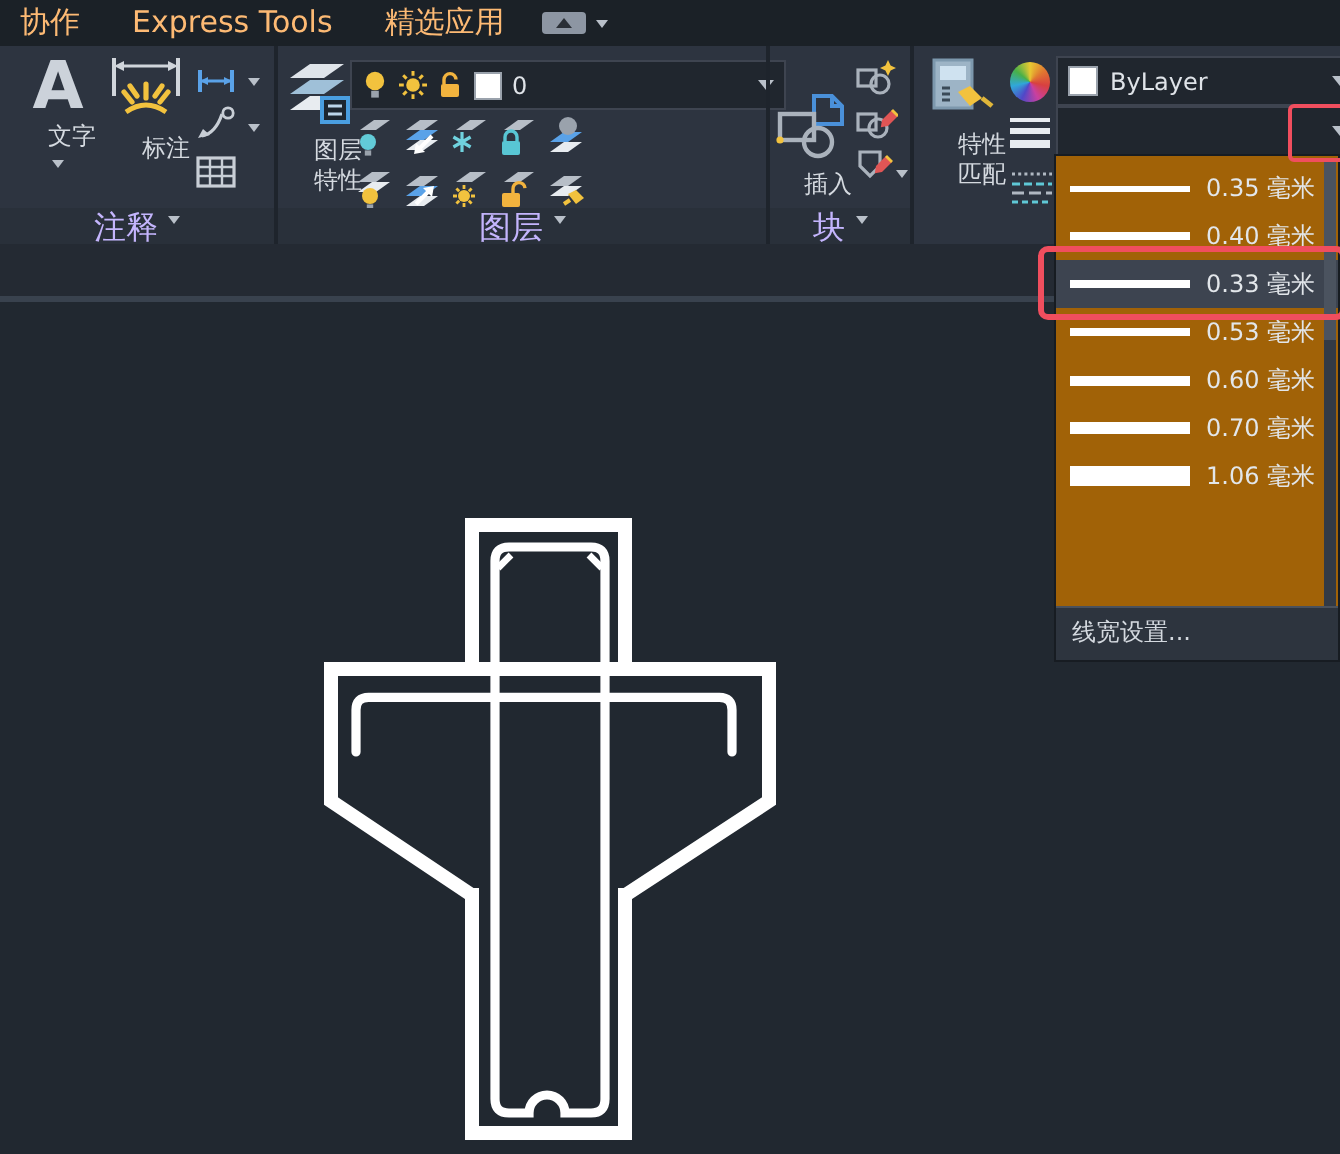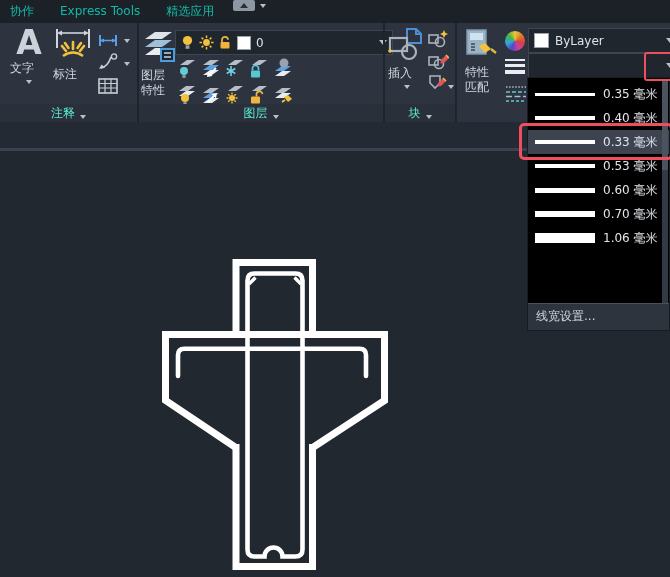--- a/index.html
+++ b/index.html
@@ -2,49 +2,49 @@
 <html style="--accent: #f04e5e;"><head>
 <meta charset="utf-8">
 <style>
   html,body{margin:0;padding:0;}
   body{width:670px;height:577px;overflow:hidden;position:relative;
        background:#212830;font-family:"DejaVu Sans",sans-serif;
        -webkit-font-smoothing:antialiased;}
   .abs{position:absolute;}
   
   .topbar{position:absolute;top:0;left:0;right:0;height:23px;background:#1b2127;
-          display:flex;align-items:flex-start;color:#14b8a6;font-size:12px;z-index:25;}
+          display:flex;align-items:center;color:#fdba74;font-size:15px;z-index:25;}
   .menu-item{padding:0 13px;line-height:23px;cursor:default;}
   .menu-item:first-child{padding-left:10px;}
   .ribbon-toggle{display:flex;align-items:center;margin-left:6px;gap:5px;}
   .toggle-btn{width:22px;height:11px;background:#8d96a3;border-radius:2px;
               display:flex;align-items:center;justify-content:center;}
   .tri-up{width:0;height:0;border:4px solid transparent;border-bottom:5px solid #2a2f36;margin-bottom:4px;}
   .tri-down{width:0;height:0;border:4px solid transparent;border-top:5px solid #b9c0c9;margin-top:4px;}
   .tri-down.sm{border-width:3.5px;border-top-width:4.5px;}
   
   .ribbon{position:absolute;top:23px;left:0;right:0;height:99px;background:#2d3440;z-index:20;}
   .panel{position:absolute;top:0;bottom:0;}
   .sep{position:absolute;top:0;bottom:0;width:2px;background:#1e242c;}
   .strip{position:absolute;left:0;right:0;bottom:0;height:18px;background:#29303a;
-         display:flex;align-items:flex-end;justify-content:center;gap:5px;
-         color:#5eead4;font-size:12px;}
-  .biglabel{color:#d5dae0;font-size:12px;text-align:left;line-height:15px;}
+         display:flex;align-items:flex-start;justify-content:center;gap:5px;
+         color:#c4b5fd;font-size:16px;}
+  .biglabel{color:#d5dae0;font-size:12px;text-align:right;line-height:15px;}
   .bigA{font-size:33px;font-weight:bold;color:#ccd2da;text-align:center;line-height:36px;}
   .combo{background:#20262e;border:1px solid #3e4450;display:flex;align-items:center;
          color:#dfe3e8;font-size:12px;}
   .combo .grow{flex:1;}
   .swatch{width:12px;height:12px;background:#ffffff;border:1px solid #9aa2ac;}
   
   .subbar{position:absolute;top:122px;left:0;right:0;height:26px;background:#242a33;z-index:4;}
   .hline{position:absolute;top:148px;left:0;right:0;height:3px;background:#39424e;z-index:4;}
   .canvas{position:absolute;top:151px;left:0;right:0;bottom:0;background:#212830;z-index:1;}
   .draw-svg{position:absolute;top:0;left:0;z-index:5;}
   
-  .lw-panel{position:absolute;left:527px;top:77px;width:143px;height:254px;background:#000000;
+  .lw-panel{position:absolute;left:527px;top:77px;width:143px;height:254px;background:#a16207;
             border:1px solid #171c22;box-sizing:border-box;z-index:30;overflow:hidden;}
   .lw-list{position:absolute;top:0;left:0;right:0;height:228px;overflow:hidden;}
   .lw-row{display:flex;align-items:center;height:24px;padding-left:7px;}
   .lw-row.hl{background:#3d4450;}
   .lw-bar{width:60px;background:#ffffff;flex:none;}
   .lw-label{margin-left:8px;color:#e2e6ea;font-size:12px;white-space:nowrap;}
   .lw-footer{position:absolute;left:0;right:0;bottom:0;height:26px;background:#2d343e;
              border-top:1px solid #4a515c;color:#d4d9df;font-size:12px;
              line-height:25px;padding-left:8px;}
   .lw-scroll{position:absolute;top:2px;right:1px;width:6px;height:224px;background:#333a45;}
@@ -243,21 +243,21 @@
         </svg>
     </div>
     <div class="strip">
       <span>图层</span>
       <span class="tri-down sm"></span>
     </div>
   </div>
   <div class="sep" style="left:383px;"></div>
 
   <div class="panel" style="left:385px;width:70px;">
-    <div class="abs" style="left:3px;top:3px;width:38px;">
+    <div class="abs" style="left:3px;top:22px;width:38px;">
       <svg width="36" height="36" viewBox="0 0 36 36">
         <path d="M19,3 h9 l5,5 v9 h-14 Z" fill="none" stroke="#4a90d9" stroke-width="2"></path>
         <path d="M28,3 v5 h5" fill="none" stroke="#4a90d9" stroke-width="2"></path>
         <rect x="2" y="12" width="17" height="13" fill="none" stroke="#aab2bc" stroke-width="2.2"></rect>
         <circle cx="21" cy="26" r="7" fill="none" stroke="#aab2bc" stroke-width="2.2"></circle>
         <circle cx="2" cy="25" r="1.8" fill="#f2c23e"></circle>
       </svg>
       <div class="biglabel">插入</div>
       <div style="display:flex;justify-content:center;">
           <span class="tri-down sm"></span>

